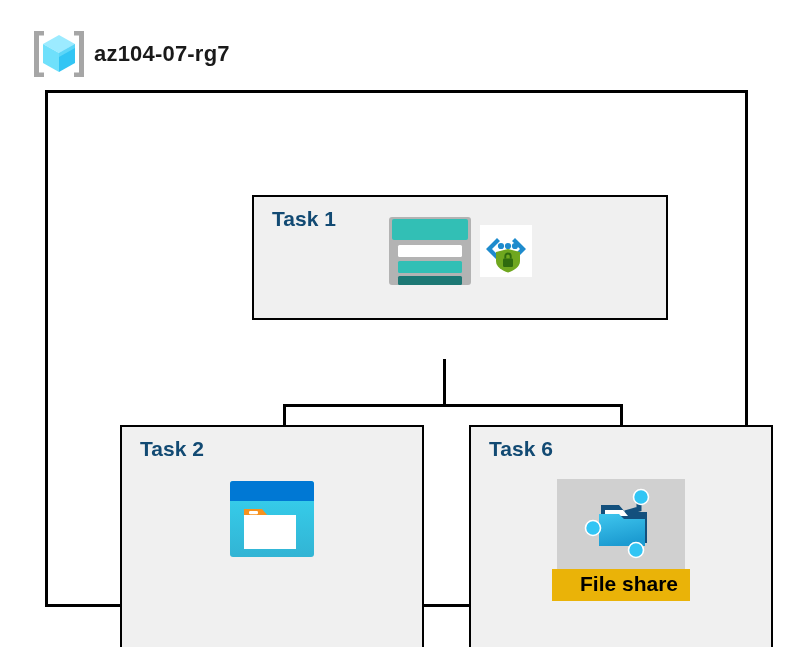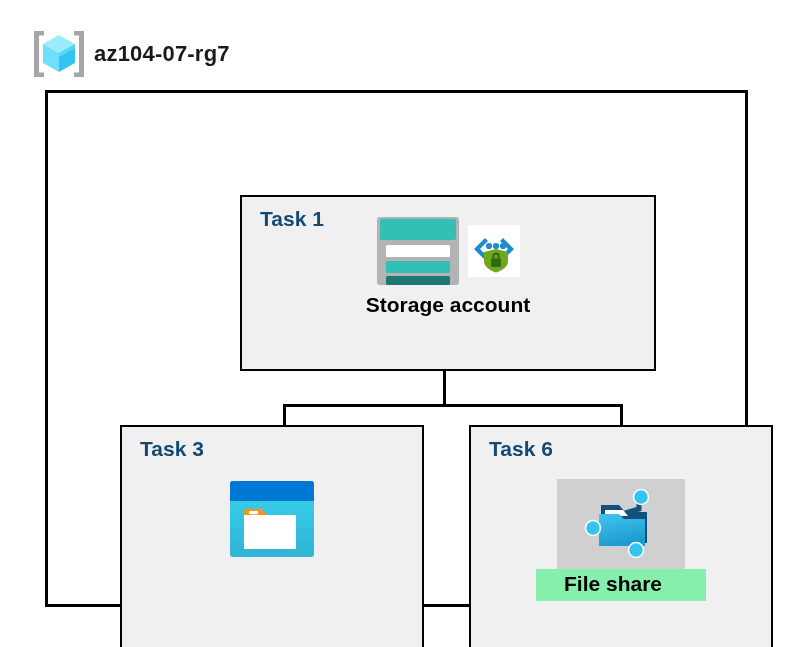--- a/index.html
+++ b/index.html
@@ -50,21 +50,21 @@
     background: #ffffff;
   }
 
   
   .task-box {
     position: absolute;
     background: #f0f0f0;
     border: 2px solid #000000;
     box-sizing: border-box;
   }
-  #task1-box { left: 192px; top: 102px; width: 416px; height: 176px; }
+  #task1-box { left: 204px; top: 102px; width: 416px; height: 125px; }
   #task2-box { left: 72px;  top: 332px; width: 304px; height: 243px; }
   #task3-box { left: 421px; top: 332px; width: 304px; height: 243px; }
 
   .task-label {
     position: absolute;
     left: 18px;
     top: 10px;
     font-size: 21px;
     font-weight: bold;
     color: #124A73;
@@ -95,22 +95,22 @@
     align-items: center;
     justify-content: center;
   }
 
   
   .highlight-icon {
     background: #d0d0d0;
     padding: 4px 22px 6px 22px;
   }
   .highlight-text {
-    background: #86efac;
-    padding: 3px 44px 5px 28px;
+    background: #eab308;
+    padding: 3px 12px 5px 28px;
     margin-top: 0;
   }
 
   
   .line {
     position: absolute;
     background: #000000;
   }
   #conn-v-top    { left: 395px; top: 266px; width: 3px; height: 47px; }
   #conn-h        { left: 235px; top: 311px; width: 340px; height: 3px; }
@@ -184,26 +184,25 @@
 
             <path d="M28 24 L40 27 L40 36 C40 42 34 45.5 28 47.5 C22 45.5 16 42 16 36 L16 27 Z" fill="#6FA71F"></path>
 
             <rect x="23" y="33.5" width="10" height="8.5" rx="1.2" fill="#2F6B0E"></rect>
 
             <path d="M25.3 33.5 L25.3 31.2 A2.7 2.7 0 0 1 30.7 31.2 L30.7 33.5" fill="none" stroke="#2F6B0E" stroke-width="1.9"></path>
           </svg>
         </span>
 
       </div>
-      <div class="node-caption">Storage account</div>
     </div>
   </div>
 
   <div class="task-box" id="task2-box">
-    <div class="task-label">Task 3</div>
+    <div class="task-label">Task 2</div>
 
     <div class="node" id="node-blob">
       <div class="icon-row">
         <span>
           <svg class="svg-icon" viewBox="0 0 88 80" width="88" height="80">
             <defs>
               <linearGradient id="blobBody" x1="0" y1="0" x2="0" y2="1">
                 <stop offset="0%" stop-color="#37D3F0"></stop>
                 <stop offset="100%" stop-color="#32B4D4"></stop>
               </linearGradient>

